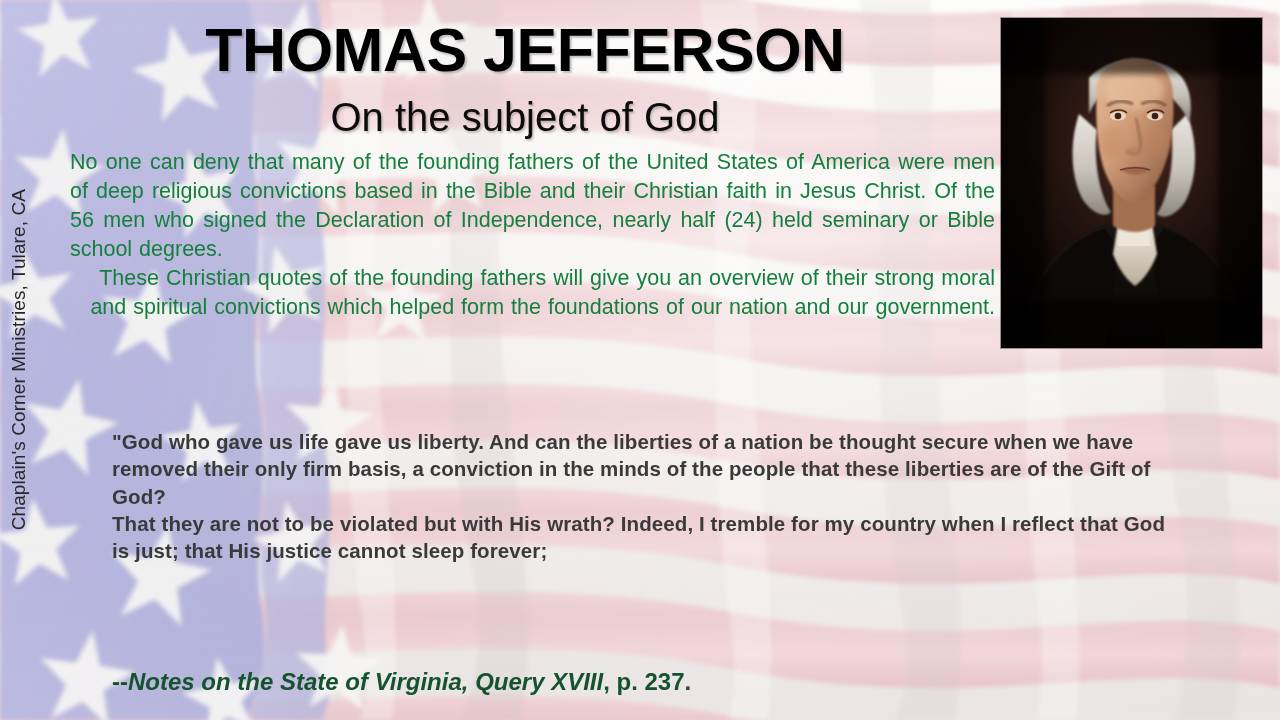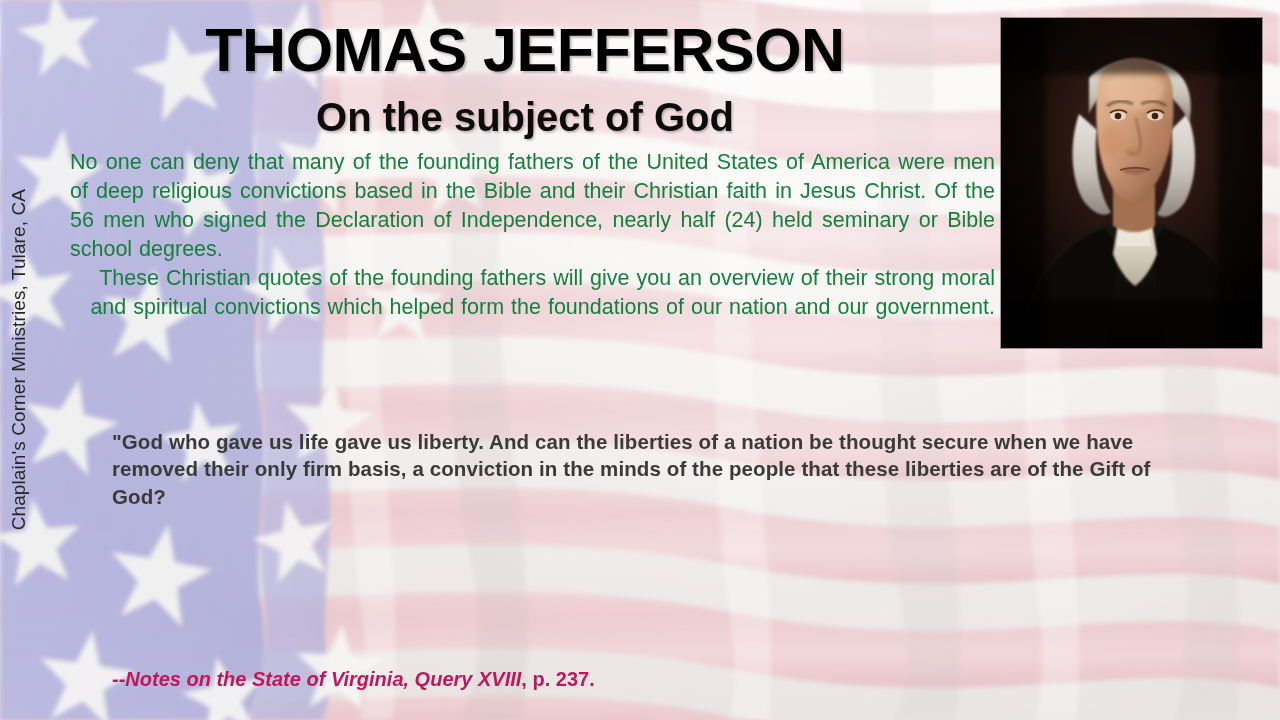--- a/index.html
+++ b/index.html
@@ -59,21 +59,21 @@
     letter-spacing:-0.5px;
     color:#000000;
     text-shadow:2px 2px 2px rgba(120,110,120,0.45);
     line-height:1.0;
   }
   #subtitle {
     position:absolute;
     left:60px; top:97px; width:930px;
     text-align:center;
     font-size:40px;
-    font-weight:bold;
+    font-weight:normal;
     color:#0c0c0c;
     text-shadow:1.5px 1.5px 2px rgba(120,110,120,0.40);
     line-height:1.0;
   }
 
   
   #intro {
     position:absolute;
     left:70px; top:148px; width:925px;
   }
@@ -97,23 +97,23 @@
     line-height:27.3px;
     font-weight:bold;
     color:#3a3a3a;
     letter-spacing:0.1px;
   }
 
   
   #citation {
     position:absolute;
     left:112px; top:668px; width:900px;
-    font-size:20px;
+    font-size:24px;
     font-weight:bold;
-    color:#be185d;
+    color:#14532d;
   }
   #citation .src { font-style:italic; }
 
   
   #portrait {
     position:absolute;
     left:1001px; top:18px;
     width:261px; height:330px;
     overflow:hidden;
     background:#050302;
@@ -224,20 +224,21 @@
   <div id="title">THOMAS JEFFERSON</div>
   <div id="subtitle">On the subject of God</div>
 
   <div id="intro">
     <p>No one can deny that many of the founding fathers of the United States of America were men of deep religious convictions based in the Bible and their Christian faith in Jesus Christ. Of the 56 men who signed the Declaration of Independence, nearly half (24) held seminary or Bible school degrees.</p>
     <p class="last">These Christian quotes of the founding fathers will give you an overview of their strong moral and spiritual convictions which helped form the foundations of our nation and our government.</p>
   </div>
 
   <div id="quote">
     <p>"God who gave us life gave us liberty. And can the liberties of a nation be thought secure when we have removed their only firm basis, a conviction in the minds of the people that these liberties are of the Gift of God?</p>
+    <p>That they are not to be violated but with His wrath? Indeed, I tremble for my country when I reflect that God is just; that His justice cannot sleep forever;</p>
   </div>
 
   <div id="citation">
     <span>--</span><span class="src">Notes on the State of Virginia,  Query XVIII</span><span>, p. 237</span><span>.</span>
   </div>
 
   <div id="portrait">
     <svg viewBox="0 0 261 330" preserveAspectRatio="xMidYMid slice" aria-hidden="true">
       <defs>
         <radialGradient id="bgGlow" cx="52%" cy="36%" r="62%">

